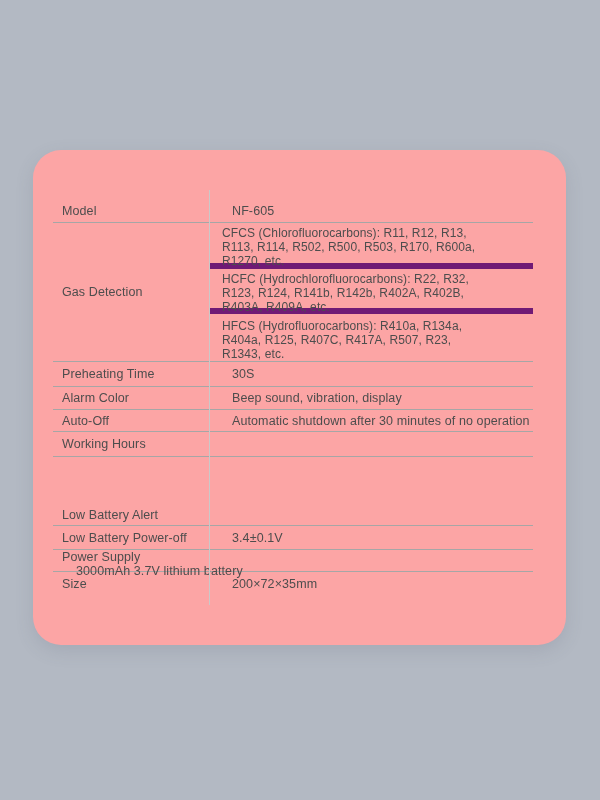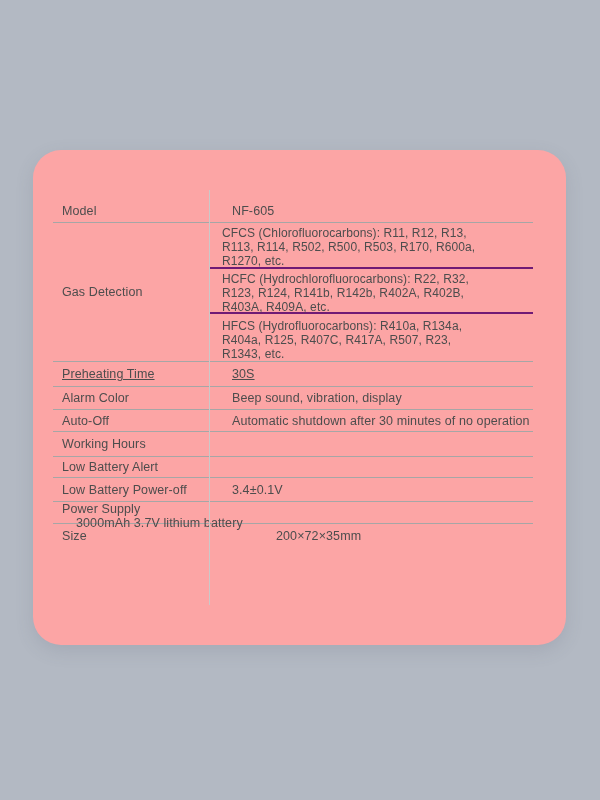--- a/index.html
+++ b/index.html
@@ -25,51 +25,51 @@
     color: #4d4d4d;
     font-size: 12.5px;
   }
   .v-divider {
     position: absolute;
     left: 156px; top: 0; bottom: 0;
     width: 1px;
     background: #c9c9c9;
   }
   .row { display: flex; border-bottom: 1px solid #a6a6a6; }
-  .row.no-border { border-bottom: none; gap: 44px; }
+  .row.no-border { border-bottom: none; }
   .cell-label {
     width: 156px;
     padding-left: 9px;
     display: flex; align-items: center;
     letter-spacing: 0.1px;
   }
   .cell-value {
     flex: 1;
     padding-left: 23px;
     display: flex; align-items: center;
     letter-spacing: 0.1px;
   }
   .row-model    { height: 33px; }
   .row-model .cell-label, .row-model .cell-value { padding-top: 10px; }
   .row-display  { height: 24px; }
   .row-gas      { height: 139px; }
-  .row-preheat  { height: 25px; text-decoration: underline; }
+  .row-preheat  { height: 25px; }
   .row-alarm    { height: 23px; }
   .row-sens     { height: 24px; }
   .row-autooff  { height: 22px; }
   .row-working  { height: 25px; }
-  .row-lbalert  { height: 21px; }
+  .row-lbalert  { height: 21px; margin-top: 48px; }
   .row-lbpower  { height: 24px; }
   .row-power    { height: 22px; flex-direction: column; }
   .row-size     { height: 33px; }
   .row-size .cell-label, .row-size .cell-value { padding-bottom: 10px; }
   .gas-col { flex: 1; display: flex; flex-direction: column; }
   .gas-block {
     padding: 3px 4px 0 13px;
-    border-bottom: 2px solid #701a75;
+    border-bottom: 6px solid #701a75;
     white-space: pre-line;
     font-size: 12px;
     line-height: 14px;
     letter-spacing: 0.1px;
   }
   .gas-block.b1 { height: 46px; }
   .gas-block.b2 { height: 45px; }
   .gas-block.b3 { height: 48px; border-bottom: none; padding-top: 5px; }
 </style>
 </head>

